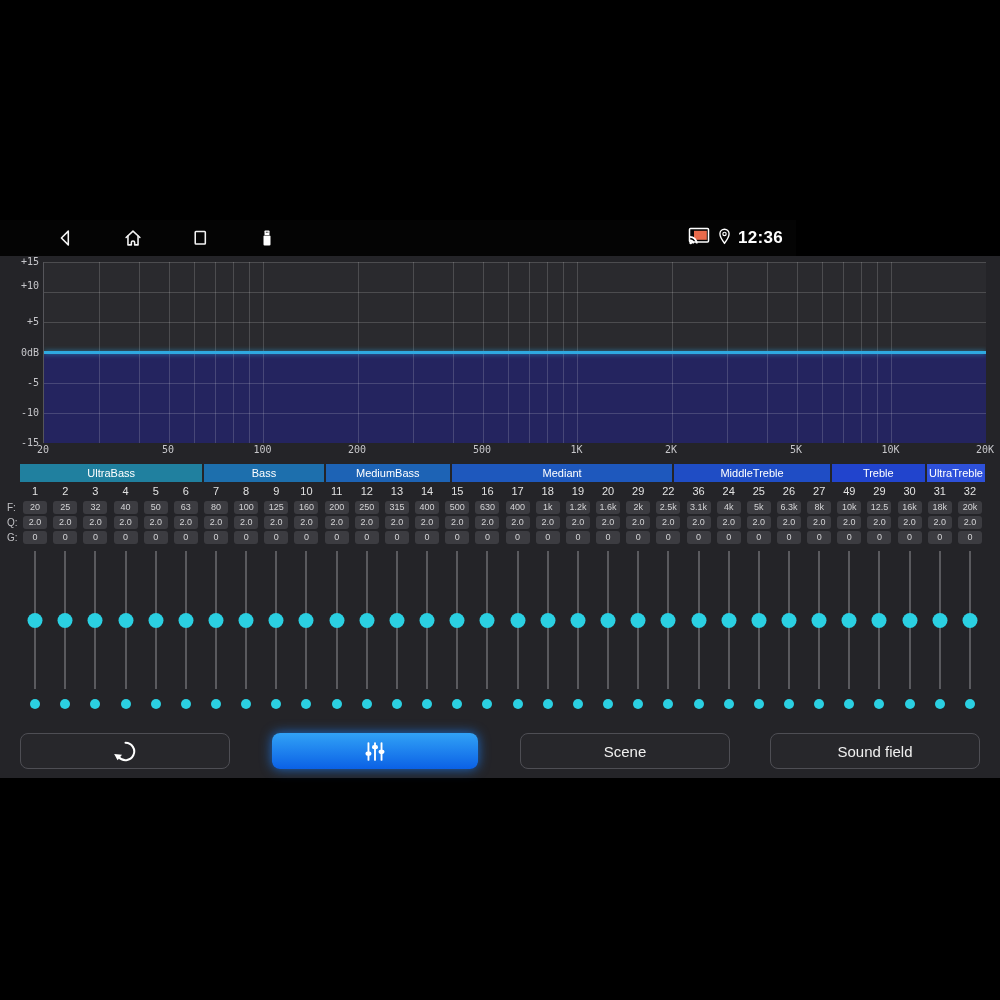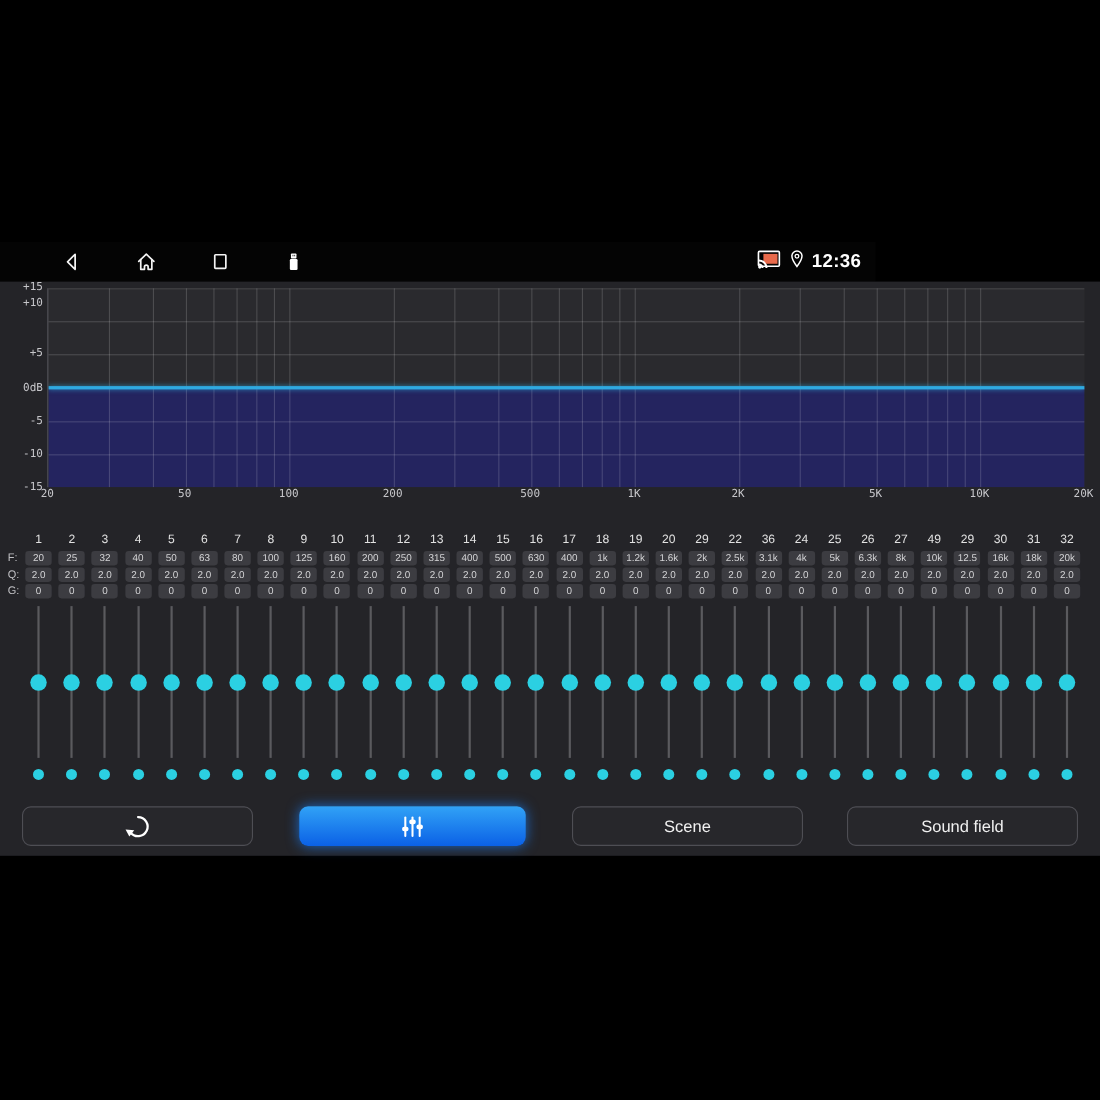--- a/index.html
+++ b/index.html
@@ -136,38 +136,47 @@
         <div class="gridline-x" style="left: 89.9657%;"></div>
         <div class="gridline-y" style="top: 0%;"></div>
         <div class="gridline-y" style="top: 16.6667%;"></div>
         <div class="gridline-y" style="top: 33.3333%;"></div>
         <div class="gridline-y" style="top: 66.6667%;"></div>
         <div class="gridline-y" style="top: 83.3333%;"></div>
         <div class="zero-line" style="top: calc(50% - 1.5px); background: rgb(47, 169, 224);"></div>
       </div>
     <div id="ylabels">
         <div class="ylabel" style="top: 0px;">+15</div>
-        <div class="ylabel" style="top: 14px;">+10</div>
+        <div class="ylabel" style="top: 24px;">+10</div>
         <div class="ylabel" style="top: 60.3333px;">+5</div>
         <div class="ylabel" style="top: 90.5px;">0dB</div>
         <div class="ylabel" style="top: 120.667px;">-5</div>
         <div class="ylabel" style="top: 150.833px;">-10</div>
         <div class="ylabel" style="top: 181px;">-15</div>
       </div>
     <div class="xlabels">
         <div class="xlabel" style="left: 0%;">20</div>
         <div class="xlabel" style="left: 13.2647%;">50</div>
         <div class="xlabel" style="left: 23.299%;">100</div>
         <div class="xlabel" style="left: 33.3333%;">200</div>
         <div class="xlabel" style="left: 46.598%;">500</div>
         <div class="xlabel" style="left: 56.6323%;">1K</div>
         <div class="xlabel" style="left: 66.6667%;">2K</div>
         <div class="xlabel" style="left: 79.9313%;">5K</div>
         <div class="xlabel" style="left: 89.9657%;">10K</div>
         <div class="xlabel" style="left: 100%;">20K</div>
+      </div>
+    <div class="bands">
+        <div class="band" style="flex: 182 0 0px; background: rgb(32, 128, 159);">UltraBass</div>
+        <div class="band" style="flex: 119 0 0px; background: rgb(29, 111, 173);">Bass</div>
+        <div class="band" style="flex: 124 0 0px; background: rgb(29, 99, 181);">MediumBass</div>
+        <div class="band" style="flex: 220 0 0px; background: rgb(30, 88, 189);">Mediant</div>
+        <div class="band" style="flex: 155 0 0px; background: rgb(31, 77, 197);">MiddleTreble</div>
+        <div class="band" style="flex: 93 0 0px; background: rgb(33, 68, 205);">Treble</div>
+        <div class="band" style="flex: 58 0 0px; background: rgb(46, 81, 218);">UltraTreble</div>
       </div>
     <span class="rl" style="top:245px">F:</span>
     <span class="rl" style="top:260px">Q:</span>
     <span class="rl" style="top:275px">G:</span>
     <div class="channels">
         <div class="col">
           <div class="num">1</div>
           <div class="vbox">20</div>
           <div class="vbox">2.0</div>
           <div class="vbox">0</div>

